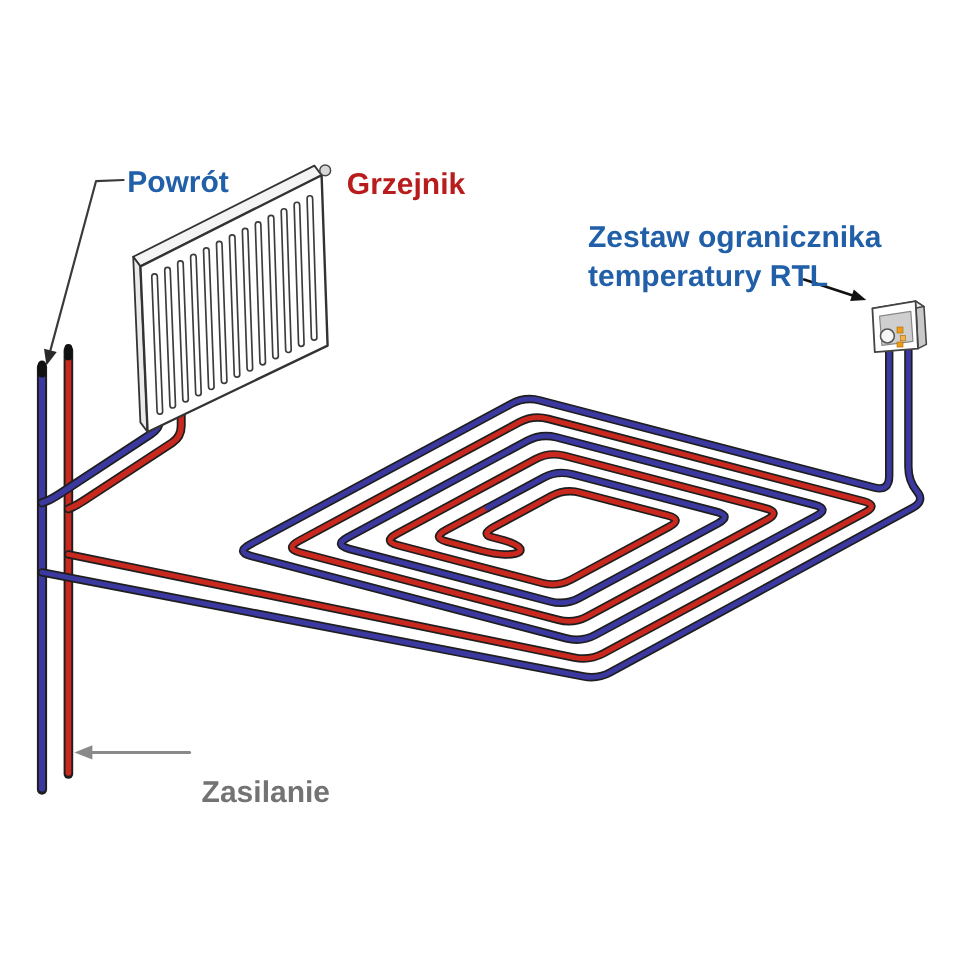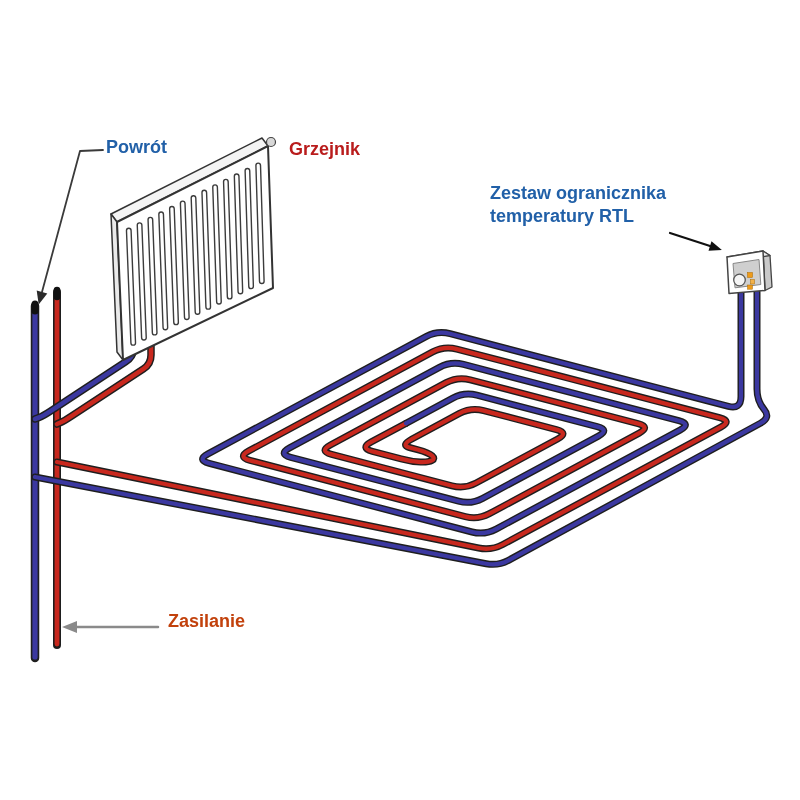--- a/index.html
+++ b/index.html
@@ -2,21 +2,21 @@
 <html><head>
 <meta charset="utf-8">
 <style>
   html,body{margin:0;padding:0;background:#fff;}
   .stage{
     position:relative;width:800px;height:800px;background:#ffffff;overflow:hidden;
     font-family:"Liberation Sans",sans-serif;
   }
   .stage svg{position:absolute;left:0;top:0;}
   .lbl{
-    position:absolute;color:#2160a8;font-size:18px;font-weight:600;
+    position:absolute;color:#2160a8;font-size:25px;font-weight:600;
     line-height:1.28;white-space:nowrap;letter-spacing:0;
   }
 </style>
 </head>
 <body>
 
 <div class="stage">
 
   <svg id="cv" width="800" height="800" viewBox="0 0 800 800">
 
@@ -100,14 +100,14 @@
       <polygon id="arrZasHead" points="62,627 77,621 77,633" fill="#8a8a8a"></polygon>
     </g>
   </svg>
 
   <div class="lbl" style="left: 106px; top: 136px; color: rgb(33, 96, 168);">Powrót</div>
   <div class="lbl" style="left: 289px; top: 138px; color: #b91c1c;">Grzejnik</div>
   <div class="lbl" style="left: 490px; top: 182px; color: rgb(33, 96, 168);">
     <div>Zestaw ogranicznika</div>
     <div>temperatury RTL</div>
   </div>
-  <div class="lbl" style="left: 168px; top: 610px; color: #c2410c; text-align: center;">Zasilanie</div>
+  <div class="lbl" style="left: 168px; top: 644px; color: #737373; text-align: center;">Zasilanie</div>
 </div>
 
 </body></html>

